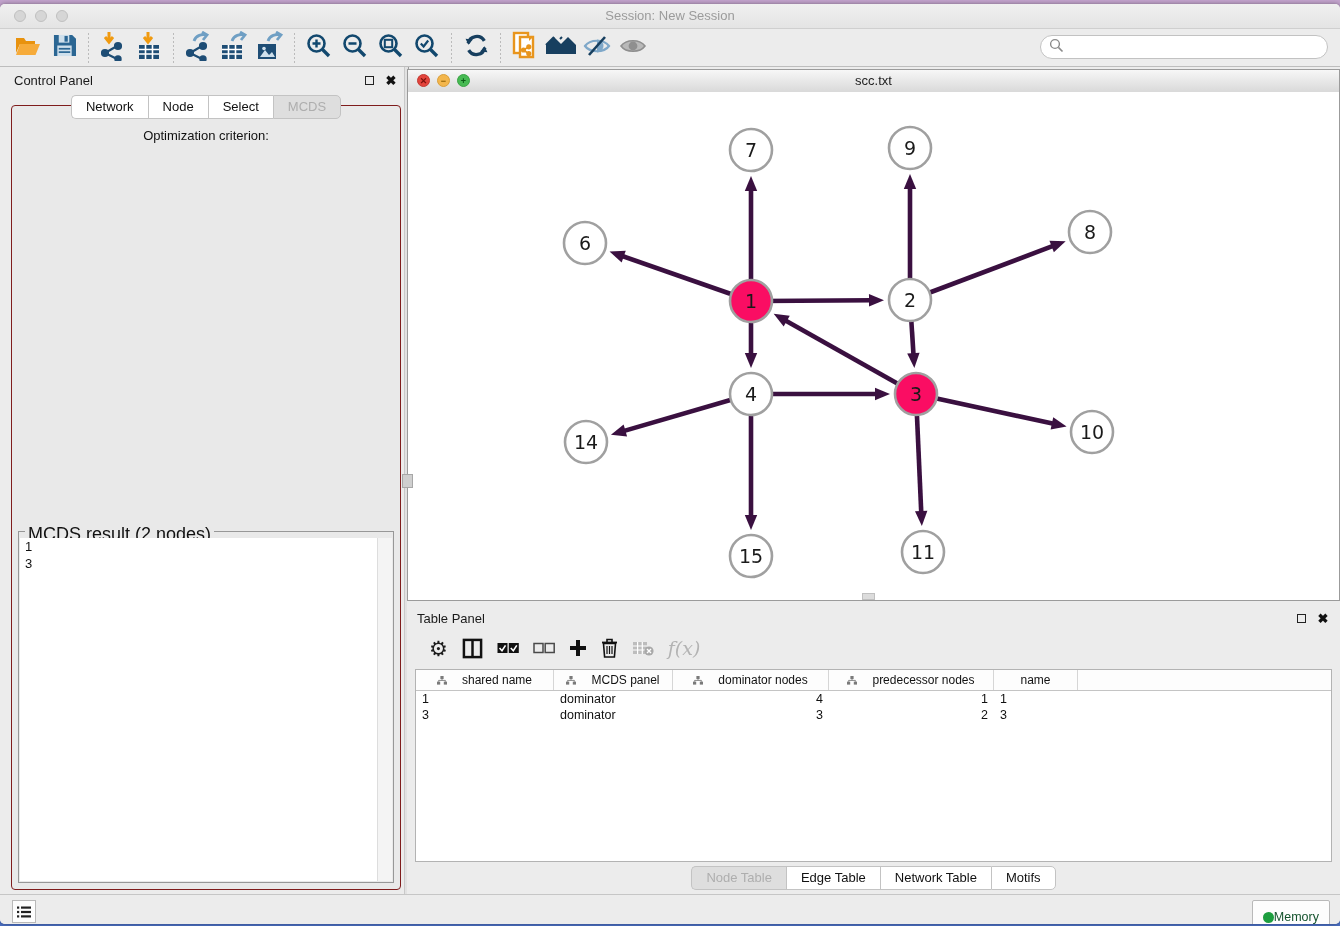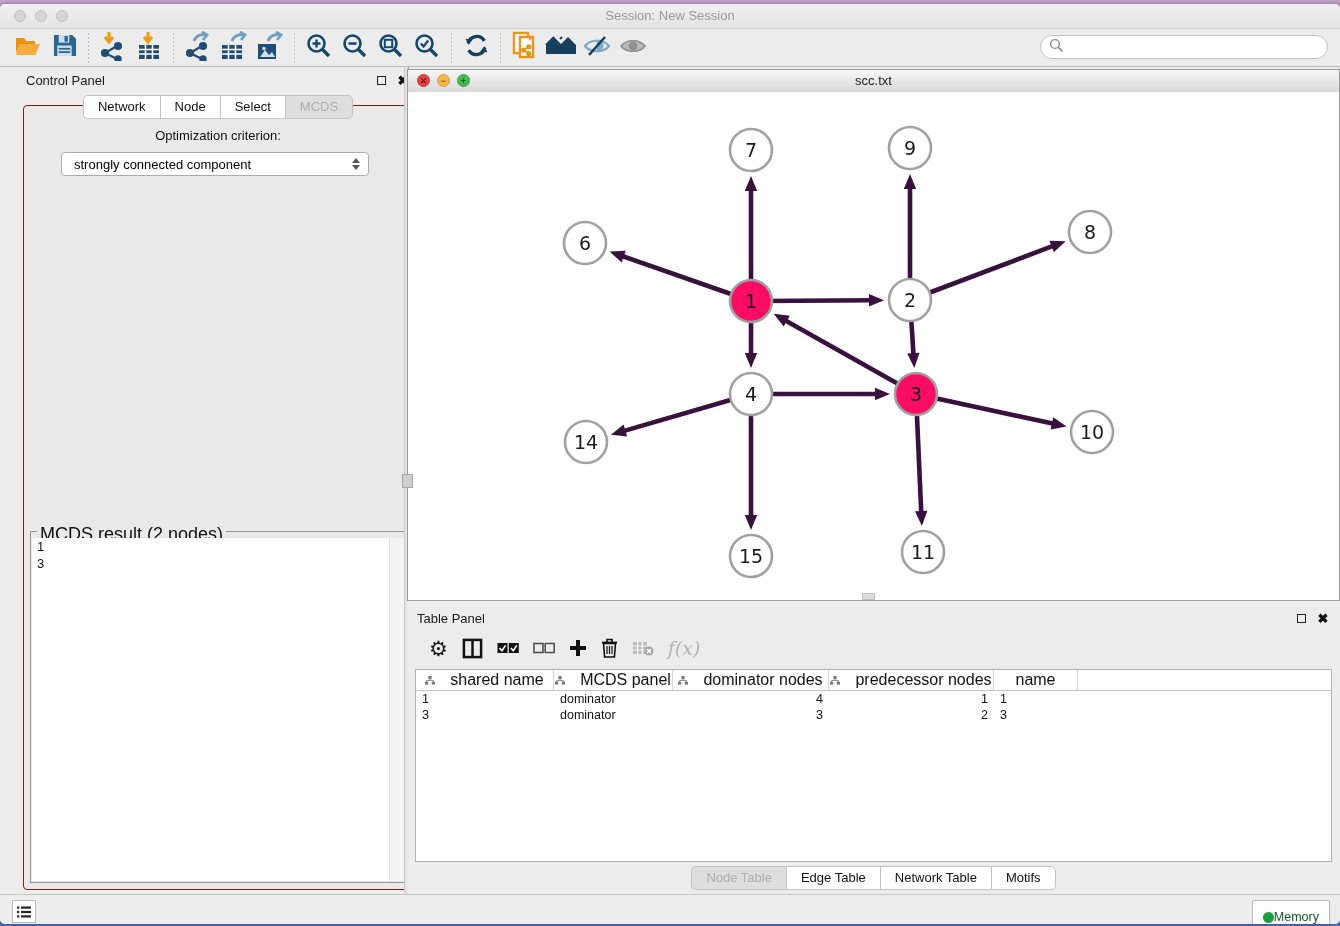--- a/index.html
+++ b/index.html
@@ -24,21 +24,21 @@
   
   .toolbar{position:absolute;left:0;top:25px;width:100%;height:38px;background:#ececec;
     border-bottom:1px solid #bdbdbd;display:flex;align-items:center;padding-left:10px;box-sizing:border-box;}
   .tbtn{width:36px;height:32px;display:flex;align-items:center;justify-content:center;flex:0 0 auto;}
   .vdiv{width:1px;height:30px;margin:0 6px;flex:0 0 auto;
     background:repeating-linear-gradient(180deg,#bbb 0 2px,transparent 2px 4px);}
   .searchbox{position:absolute;right:12px;top:31px;width:288px;height:24px;background:#fff;
     border:1px solid #c2c2c2;border-radius:13px;display:flex;align-items:center;padding-left:8px;box-sizing:border-box;}
   .searchbox input{border:none;outline:none;flex:1;font-size:13px;background:transparent;height:18px;}
   
-  .cpanel{position:absolute;left:16px;top:63px;width:404px;height:827px;background:#ececec;}
+  .cpanel{position:absolute;left:4px;top:63px;width:404px;height:827px;background:#ececec;}
   .panel-hdr{height:26px;display:flex;align-items:center;padding:0 10px;font-size:13px;color:#1a1a1a;}
   .panel-hdr .sp{flex:1;}
   .wbtn{width:14px;height:14px;margin-left:8px;display:flex;align-items:center;justify-content:center;}
   .float-glyph{width:9px;height:9px;border:1.6px solid #222;box-sizing:border-box;}
   .close-glyph{font-size:13px;font-weight:bold;color:#111;line-height:1;}
   .tabsrow{display:flex;justify-content:center;gap:0;position:relative;z-index:2;margin-top:2px;}
   .tab{height:22px;line-height:22px;padding:0 14px;font-size:13px;background:#fff;
     border:1px solid #c3c3c3;border-right:none;color:#111;}
   .tab:first-child{border-top-left-radius:5px;border-bottom-left-radius:5px;}
   .tab:last-child{border-right:1px solid #c3c3c3;border-top-right-radius:5px;border-bottom-right-radius:5px;}
@@ -80,21 +80,21 @@
   .netgrip{position:absolute;left:458px;bottom:1px;width:11px;height:5px;background:#d9d9d9;border:1px solid #bdbdbd;}
   
   .tpanel{position:absolute;left:407px;top:597px;width:933px;height:293px;background:#ececec;}
   .ttoolbar{position:absolute;left:8px;right:8px;top:27px;height:40px;background:#ececec;
     display:flex;align-items:center;gap:14px;padding-left:14px;}
   .ttoolbar .ic{display:flex;align-items:center;justify-content:center;}
   .gear{font-size:21px;color:#1c1c1c;line-height:1;}
   .fx{font-family:"DejaVu Serif",serif;font-style:italic;font-size:19px;color:#b3b3b3;}
   .ttable{position:absolute;left:8px;right:8px;top:68px;bottom:32px;background:#fff;border:1px solid #b3b3b3;overflow:hidden;}
   .thead{display:flex;height:20px;border-bottom:1px solid #c4c4c4;background:#fdfdfd;}
-  .th{display:flex;align-items:center;justify-content:center;gap:15px;font-size:16px;color:#111;
+  .th{display:flex;align-items:center;justify-content:center;gap:15px;font-size:12px;color:#111;
     border-right:1px solid #d6d6d6;box-sizing:border-box;}
   .trow{display:flex;height:16px;align-items:center;}
   .td{font-size:12.5px;color:#111;box-sizing:border-box;padding:0 6px;overflow:hidden;}
   .tabs-bottom{position:absolute;left:0;right:0;bottom:4px;display:flex;justify-content:center;}
   
   .statusbar{position:absolute;left:0;top:890px;width:100%;height:30px;background:#ececec;border-top:1px solid #c6c6c6;}
   .listbtn{position:absolute;left:12px;top:5px;width:22px;height:21px;background:#fdfdfd;border:1px solid #b9b9b9;
     display:flex;align-items:center;justify-content:center;}
   .membtn{position:absolute;right:10px;top:5px;height:22px;background:#fdfdfd;border:1px solid #b9b9b9;border-radius:2px;
     display:flex;align-items:center;gap:0;padding:5px 10px;font-size:12.5px;color:#14532d;}
@@ -314,28 +314,20 @@
         </span>
     </div>
     <div class="tabsrow" id="cp-tabs">
         <div class="tab">Network</div>
         <div class="tab">Node</div>
         <div class="tab">Select</div>
         <div class="tab sel">MCDS</div>
       </div>
     <div class="cp-body">
       <div class="opt-label">Optimization criterion:</div>
-      <div class="selectbox">
-        <span>strongly connected component</span>
-        <span class="sp"></span>
-        <span class="stepper">
-            <i class="up"></i>
-            <i class="dn"></i>
-          </span>
-      </div>
       <div class="result-fs">
         <div class="result-legend">MCDS result (2 nodes)</div>
         <div class="result-area">
           <div id="result-lines">
               <div class="result-line">1</div>
               <div class="result-line">3</div>
             </div>
           <div class="result-scroll"></div>
         </div>
       </div>

